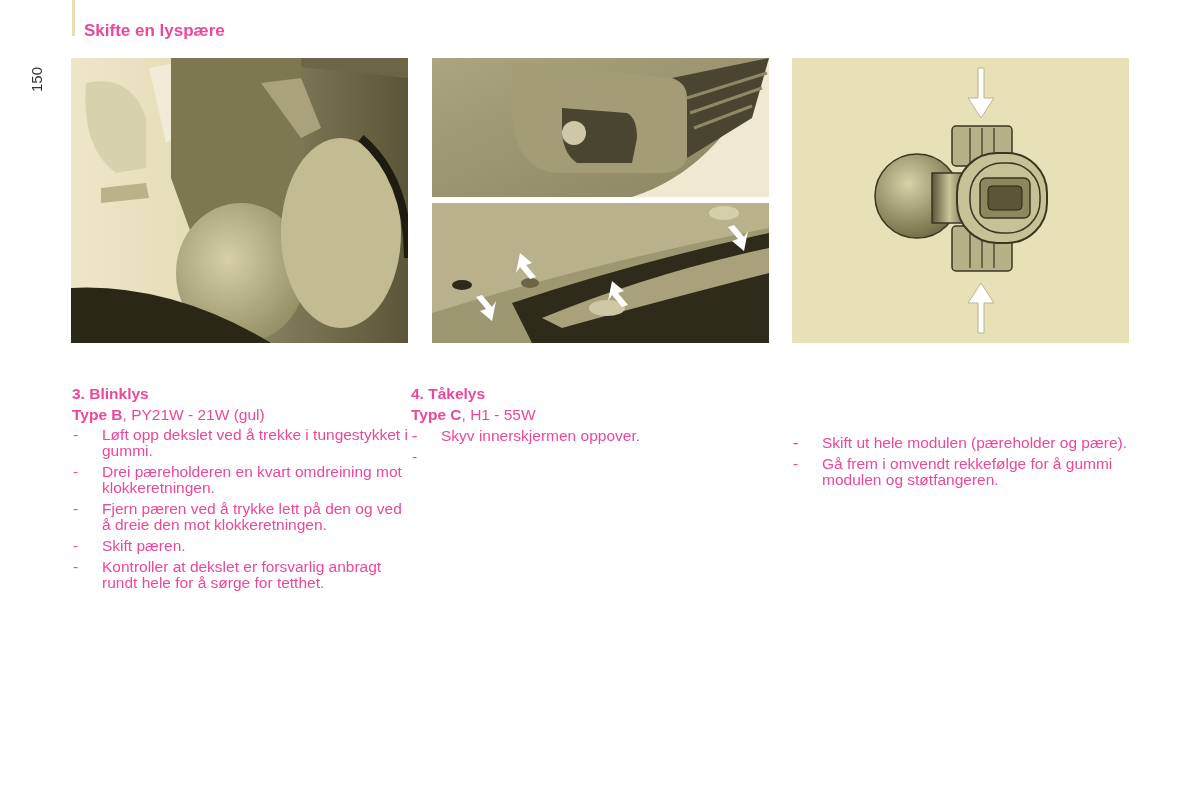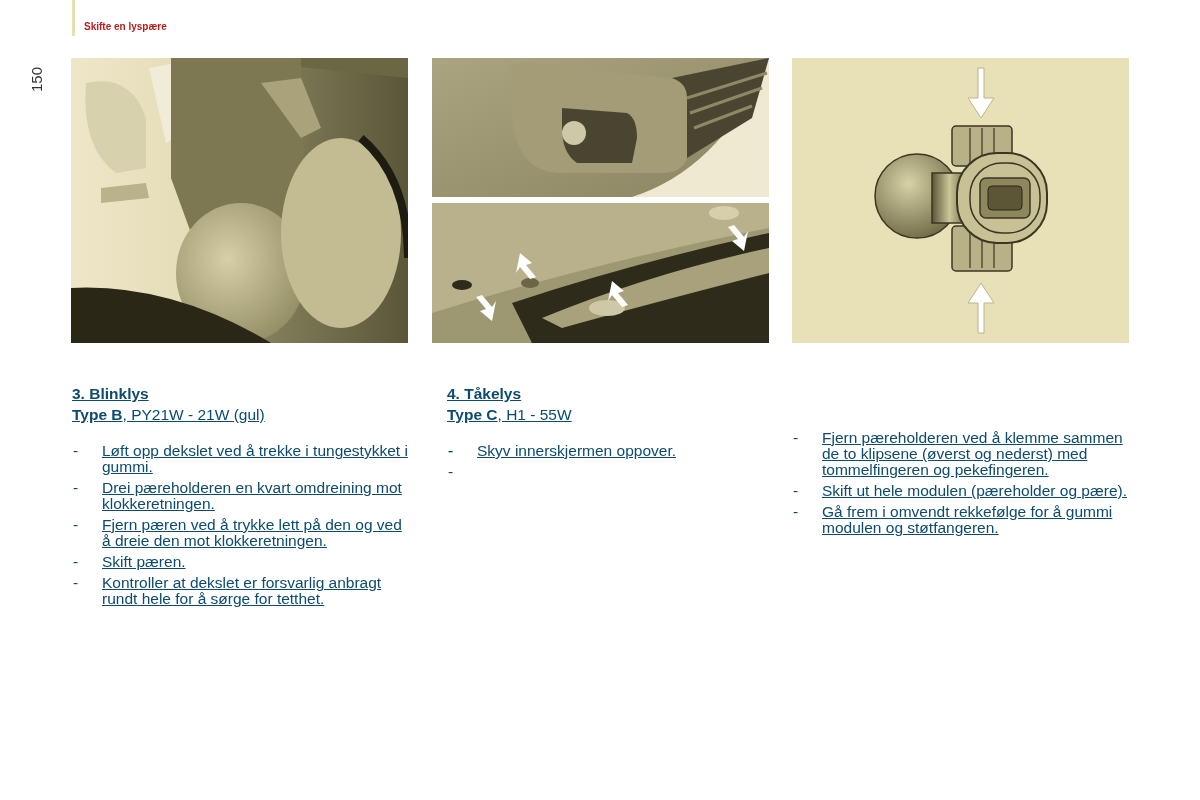--- a/index.html
+++ b/index.html
@@ -1,26 +1,26 @@
 <!DOCTYPE html>
 <html><head>
 <meta charset="utf-8">
 <style>
   html, body { margin:0; padding:0; }
   body { width:1200px; height:800px; background:#ffffff; position:relative; overflow:hidden;
          font-family:"Liberation Sans", sans-serif; color:#222; }
   .header-bar { position:absolute; left:72px; top:0; width:3px; height:36px; background:#e7e0b4; }
-  .section-title { position:absolute; left:84px; top:21px; font-size:10px; font-weight:bold; color:#b91c1c; }
+  .section-title { position:absolute; left:84px; top:21px; font-size:17px; font-weight:bold; color:#ec4899; }
   .page-number { position:absolute; left:28px; top:92px; font-size:15px; color:#333;
                  transform:rotate(-90deg); transform-origin:left top; }
   .fig { position:absolute; overflow:hidden; }
   .fig svg { display:block; width:100%; height:100%; }
-  .col { position:absolute; top:386px; font-size:15.5px; line-height:16px; color:#0c4a6e;text-decoration:underline; }
+  .col { position:absolute; top:386px; font-size:15.5px; line-height:16px; color:#ec4899; }
   .col h3 { margin:0 0 5px 0; font-size:15.5px; font-weight:bold; }
-  .col .type { margin:0 0 20px 0; }
+  .col .type { margin:0 0 4px 0; }
   .col .type b { font-weight:bold; }
   .col ul { list-style:none; margin:0; padding:0; }
   .col li { position:relative; padding-left:30px; margin-bottom:5px; }
   .col li .dash { position:absolute; left:1px; top:0; }
 </style>
 </head>
 <body>
 
 <div class="header-bar"></div>
 <div class="section-title">Skifte en lyspære</div>
@@ -140,29 +140,29 @@
   <p class="type"><b>Type B</b><span>, PY21W - 21W (gul)</span></p>
   <ul>
     <li><span class="dash">-</span><span>Løft opp dekslet ved å trekke i tungestykket i gummi.</span></li>
     <li><span class="dash">-</span><span>Drei pæreholderen en kvart omdreining mot klokkeretningen.</span></li>
     <li><span class="dash">-</span><span>Fjern pæren ved å trykke lett på den og ved å dreie den mot klokkeretningen.</span></li>
     <li><span class="dash">-</span><span>Skift pæren.</span></li>
     <li><span class="dash">-</span><span>Kontroller at dekslet er forsvarlig anbragt rundt hele for å sørge for tetthet.</span></li>
   </ul>
 </div>
 
-<div class="col" style="left:447px;width:345px;">
+<div class="col" style="left:411px;width:345px;">
   <h3>4. Tåkelys</h3>
   <p class="type"><b>Type C</b><span>, H1 - 55W</span></p>
   <ul>
     <li><span class="dash">-</span></li>
     <li><span class="dash">-</span><span>Skyv innerskjermen oppover.</span></li>
     <li><span class="dash">-</span></li>
   </ul>
 </div>
 
 <div class="col" style="left:792px;top:430px;width:345px;">
   <ul>
-    <li><span class="dash">-</span><span>Fjern pæreholderen ved å klemme sammen de to klipsene (øverst og nederst) med tommelfingeren og pekefingeren.</span></li>
+    <li><span class="dash">-</span></li>
     <li><span class="dash">-</span><span>Skift ut hele modulen (pæreholder og pære).</span></li>
     <li><span class="dash">-</span><span>Gå frem i omvendt rekkefølge for å gummi modulen og støtfangeren.</span></li>
   </ul>
 </div>
 
 </body></html>

